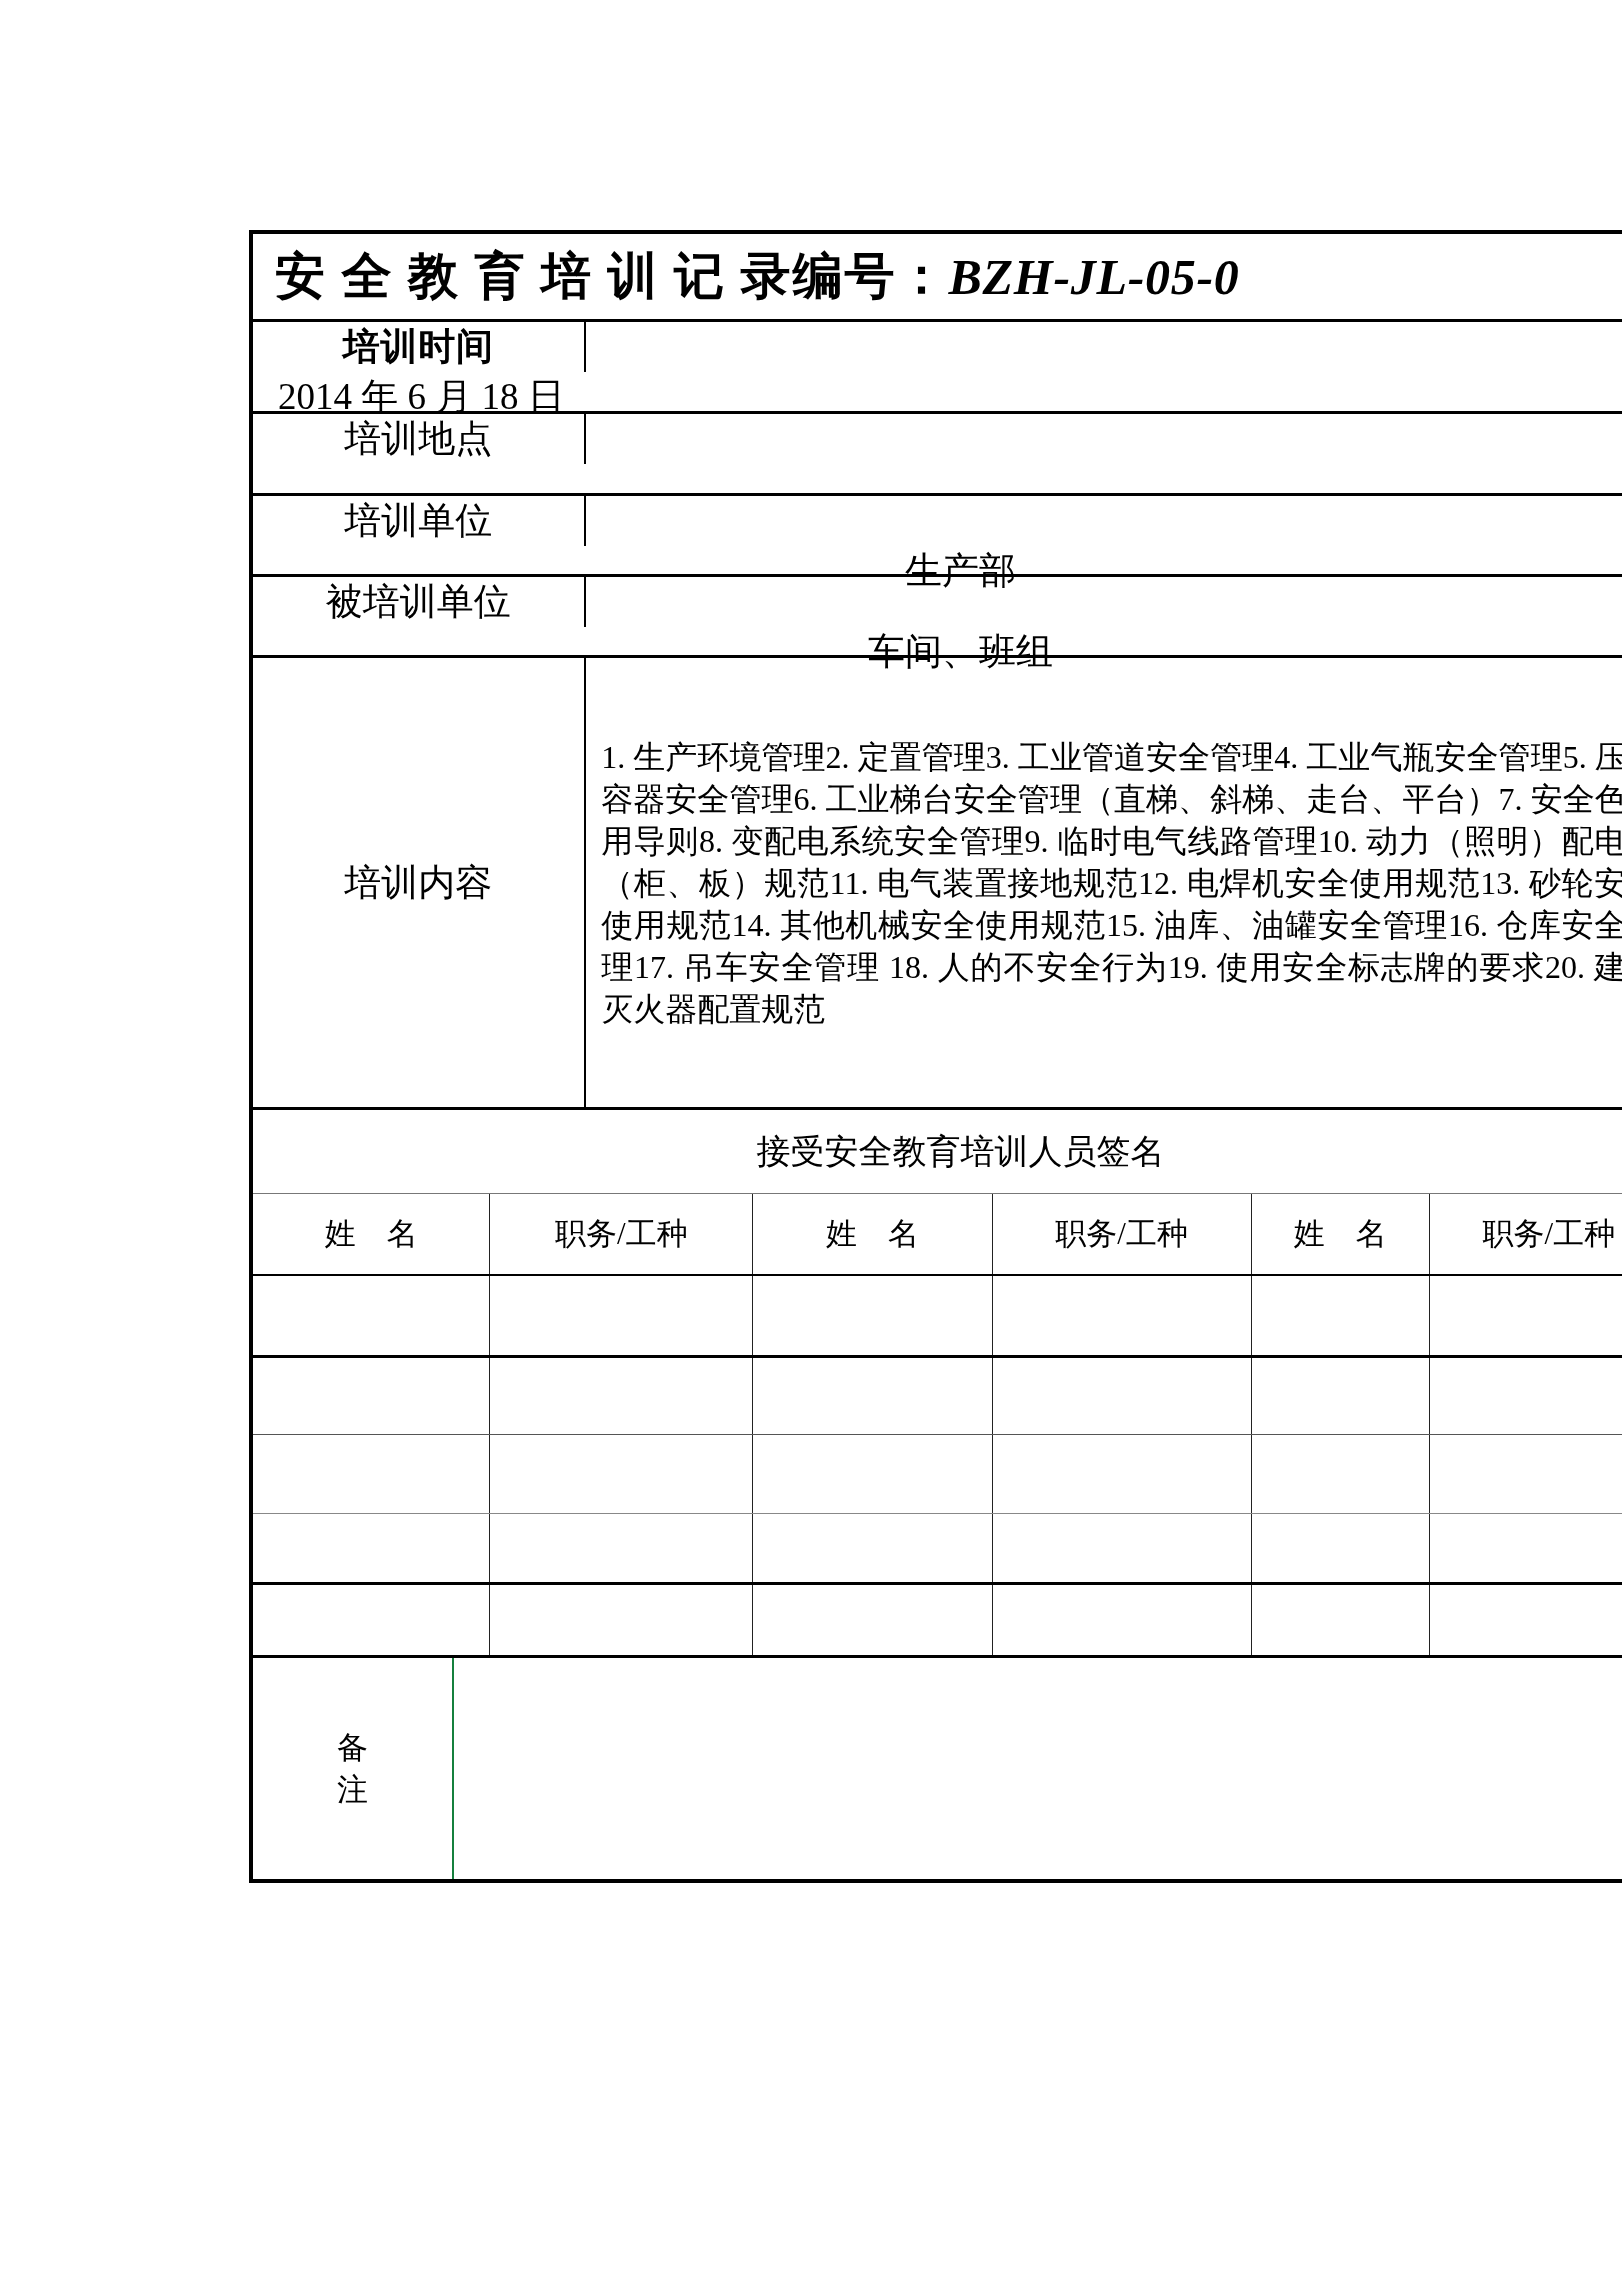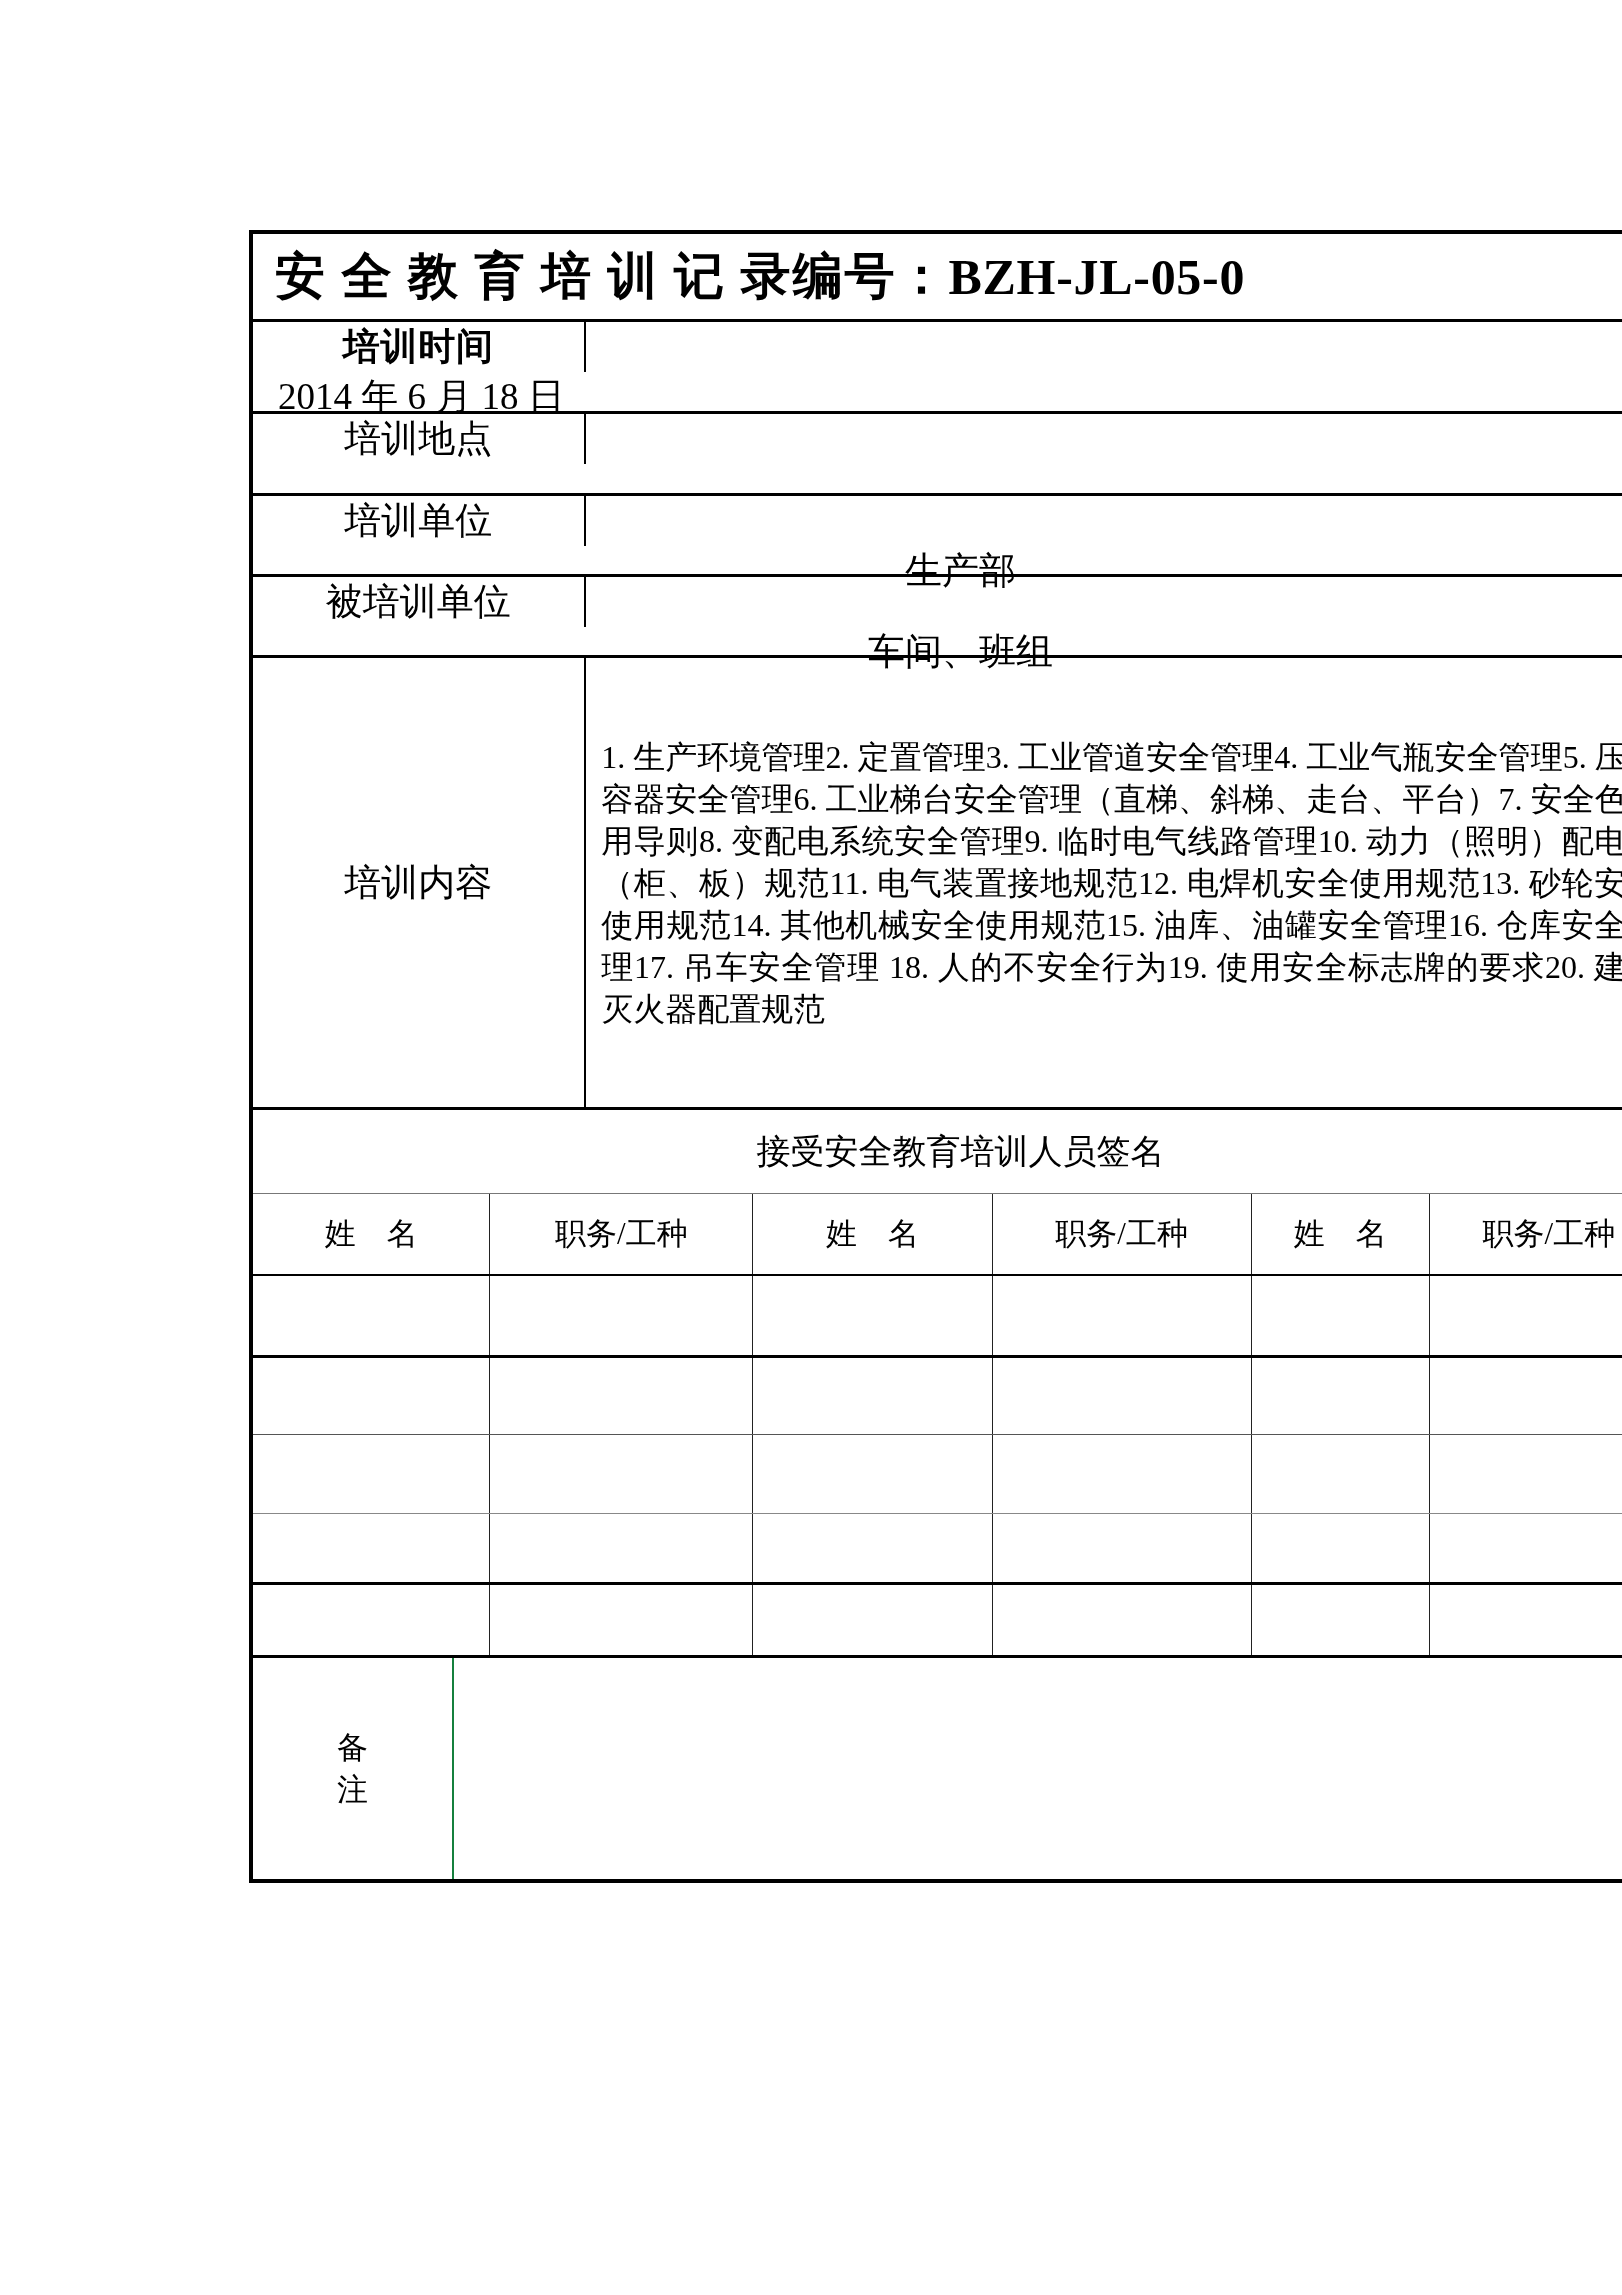--- a/index.html
+++ b/index.html
@@ -38,21 +38,21 @@
   .row-title {
     height: 88px;
     border-bottom: 3.9px solid #000;
     align-items: center;
     padding-left: 22px;
     font-weight: bold;
     font-size: 50px;
     white-space: nowrap;
   }
   .title-main { letter-spacing: 2px; }
-  .title-code { font-family: "Liberation Serif", "DejaVu Serif", serif; letter-spacing: 0.7px; }
+  .title-code { font-family: "Liberation Serif", "DejaVu Serif", serif; letter-spacing: 0.7px; font-style: italic; }
 
   
   .info-row { border-bottom: 3.3px solid #000; flex-direction: column; }
   .row-time    { height: 92px; }
   .row-place   { height: 82px; }
   .row-unit    { height: 81px; }
   .row-trainee { height: 81px; }
 
   .label-cell {
     width: 23.5%;

